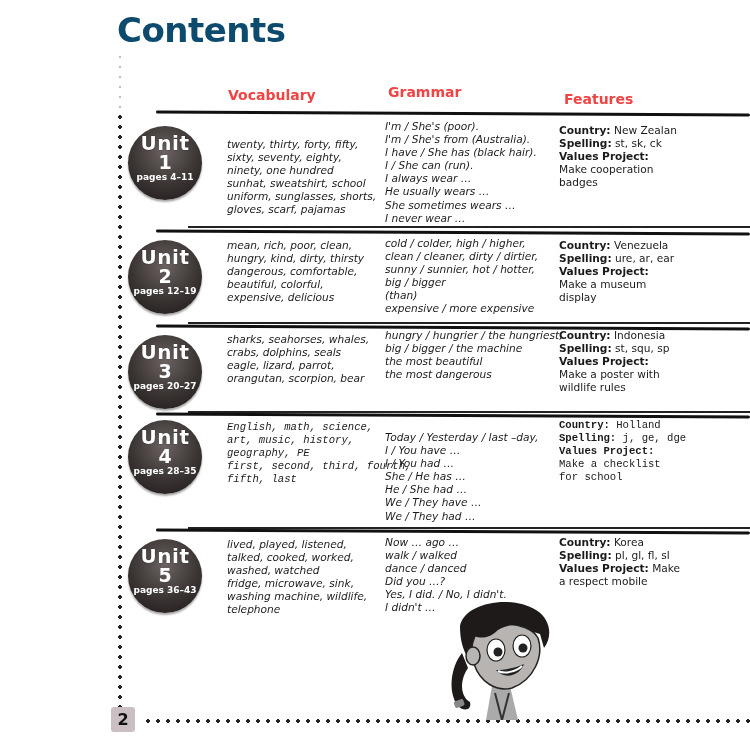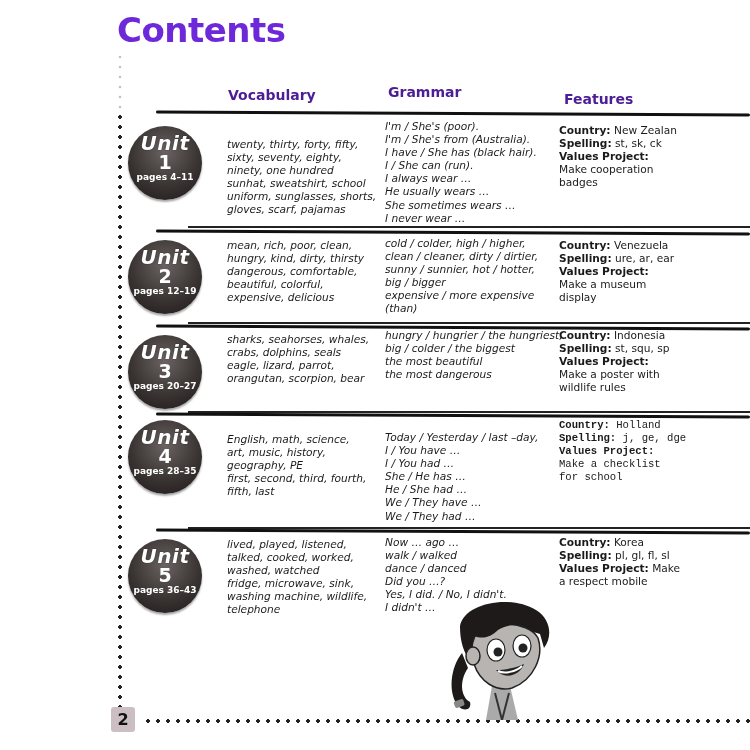--- a/index.html
+++ b/index.html
@@ -1,36 +1,36 @@
 <!DOCTYPE html>
 <html><head>
 <meta charset="utf-8">
 <style>
   html, body { margin:0; padding:0; }
   body { width:750px; height:750px; background:#fff; position:relative; overflow:hidden;
          font-family:"DejaVu Sans", sans-serif; color:#1a1a1a; }
-  .title { position:absolute; left:117px; top:10px; font-size:34px; font-weight:bold; letter-spacing:-0.5px; color:#6d28d9;text-align:right; }
+  .title { position:absolute; left:117px; top:10px; font-size:34px; font-weight:bold; letter-spacing:-0.5px; color:#0c4a6e;text-align:right; }
   .dots-v { position:absolute; left:118px; top:52px; width:4px; height:656px;
             background-image:radial-gradient(circle, #222 1.6px, transparent 1.8px);
             background-size:4px 10px; background-repeat:repeat-y; }
   .dots-v.light { background-image:radial-gradient(circle, #c9bcc4 1.4px, transparent 1.6px); top:52px; height:60px; }
   .dots-h { position:absolute; left:143px; top:718px; width:607px; height:6px;
             background-image:radial-gradient(circle, #222 1.7px, transparent 1.9px);
             background-size:10px 6px; background-repeat:repeat-x; }
   .page-num { position:absolute; left:111px; top:707px; width:24px; height:25px; background:#cbbfc4;
               border-radius:3px; font-size:16px; font-weight:bold; text-align:center; line-height:25px; color:#111; }
-  .hdr { position:absolute; font-size:14px; font-weight:bold; color:#4c1d95; }
+  .hdr { position:absolute; font-size:14px; font-weight:bold; color:#ef4444; }
   .row { position:absolute; left:128px; width:622px; }
   .row .band-top { position:absolute; left:28px; right:0; top:0; height:3px; background:#111; border-radius:2px; transform:skewY(0.3deg); }
   .row .band-bot { position:absolute; left:60px; right:0; bottom:0; height:2px; background:#222; }
   .badge { position:absolute; left:0; width:74px; height:74px; border-radius:50%;
            background:radial-gradient(circle at 50% 35%, #6a6362 0%, #3a3433 55%, #1d1918 100%);
            box-shadow:0 2px 2px rgba(0,0,0,0.35); color:#fff; text-align:center; }
   .badge .u { font-size:20px; font-weight:bold; line-height:20px; margin-top:7px; letter-spacing:0.5px;
-              text-shadow:0 0 1px #000;font-style:italic; }
+              text-shadow:0 0 1px #000; }
   .badge .n { font-size:19px; font-weight:bold; line-height:19px; }
   .badge .p { font-size:9px; font-weight:bold; line-height:11px; white-space:nowrap; }
   .col { position:absolute; font-size:10.6px; line-height:13.1px; }
   .vocab { left:99px; width:155px; font-style:italic; }
   .gram { left:257px; width:172px; font-style:italic; }
   .feat { left:431px; width:130px; white-space:nowrap; overflow:hidden; }
   .feat b { font-weight:bold; }
   .line { display:block; white-space:nowrap; }
   .girl { position:absolute; left:440px; top:598px; width:120px; height:122px; }
   .faint { position:absolute; color:#eee; font-size:12px; }
@@ -99,22 +99,22 @@
     <span class="line">hungry, kind, dirty, thirsty</span>
     <span class="line">dangerous, comfortable,</span>
     <span class="line">beautiful, colorful,</span>
     <span class="line">expensive, delicious</span>
   </div>
   <div class="col gram" style="top:6px;">
     <span class="line">cold / colder, high / higher,</span>
     <span class="line">clean / cleaner, dirty / dirtier,</span>
     <span class="line">sunny / sunnier, hot / hotter,</span>
     <span class="line">big / bigger</span>
+    <span class="line">(than)</span>
     <span class="line">expensive / more expensive</span>
-    <span class="line">(than)</span>
   </div>
   <div class="col feat" style="top:8px;">
     <span class="line"><b>Country:</b> <span>Venezuela</span></span>
     <span class="line"><b>Spelling:</b> <span>ure, ar, ear</span></span>
     <span class="line"><b>Values Project:</b></span>
     <span class="line">Make a museum</span>
     <span class="line">display</span>
   </div>
 </div>
 
@@ -127,42 +127,42 @@
     <div class="p">pages 20–27</div>
   </div>
   <div class="col vocab" style="top:7px;">
     <span class="line">sharks, seahorses, whales,</span>
     <span class="line">crabs, dolphins, seals</span>
     <span class="line">eagle, lizard, parrot,</span>
     <span class="line">orangutan, scorpion, bear</span>
   </div>
   <div class="col gram" style="top:3px;">
     <span class="line">hungry / hungrier / the hungriest,</span>
-    <span class="line">big / colder / the biggest</span>
+    <span class="line">big / bigger / the machine</span>
     <span class="line">the most beautiful</span>
     <span class="line">the most dangerous</span>
   </div>
   <div class="col feat" style="top:3px;">
     <span class="line"><b>Country:</b> <span>Indonesia</span></span>
     <span class="line"><b>Spelling:</b> <span>st, squ, sp</span></span>
     <span class="line"><b>Values Project:</b></span>
     <span class="line">Make a poster with</span>
     <span class="line">wildlife rules</span>
   </div>
 </div>
 
 <div class="row" style="top:414px;height:115px;">
   <div class="band-top"></div>
   <div class="band-bot"></div>
   <div class="badge" style="top:6px;">
     <div class="u">Unit</div>
     <div class="n">4</div>
     <div class="p">pages 28–35</div>
   </div>
-  <div class="col vocab" style="top:19px;">
+  <div class="col vocab" style="top:7px;font-family:Liberation Mono, monospace;">
     <span class="line">English, math, science,</span>
     <span class="line">art, music, history,</span>
     <span class="line">geography, PE</span>
     <span class="line">first, second, third, fourth,</span>
     <span class="line">fifth, last</span>
   </div>
   <div class="col gram" style="top:17px;">
     <span class="line">Today / Yesterday / last –day,</span>
     <span class="line">I / You have …</span>
     <span class="line">I / You had …</span>

